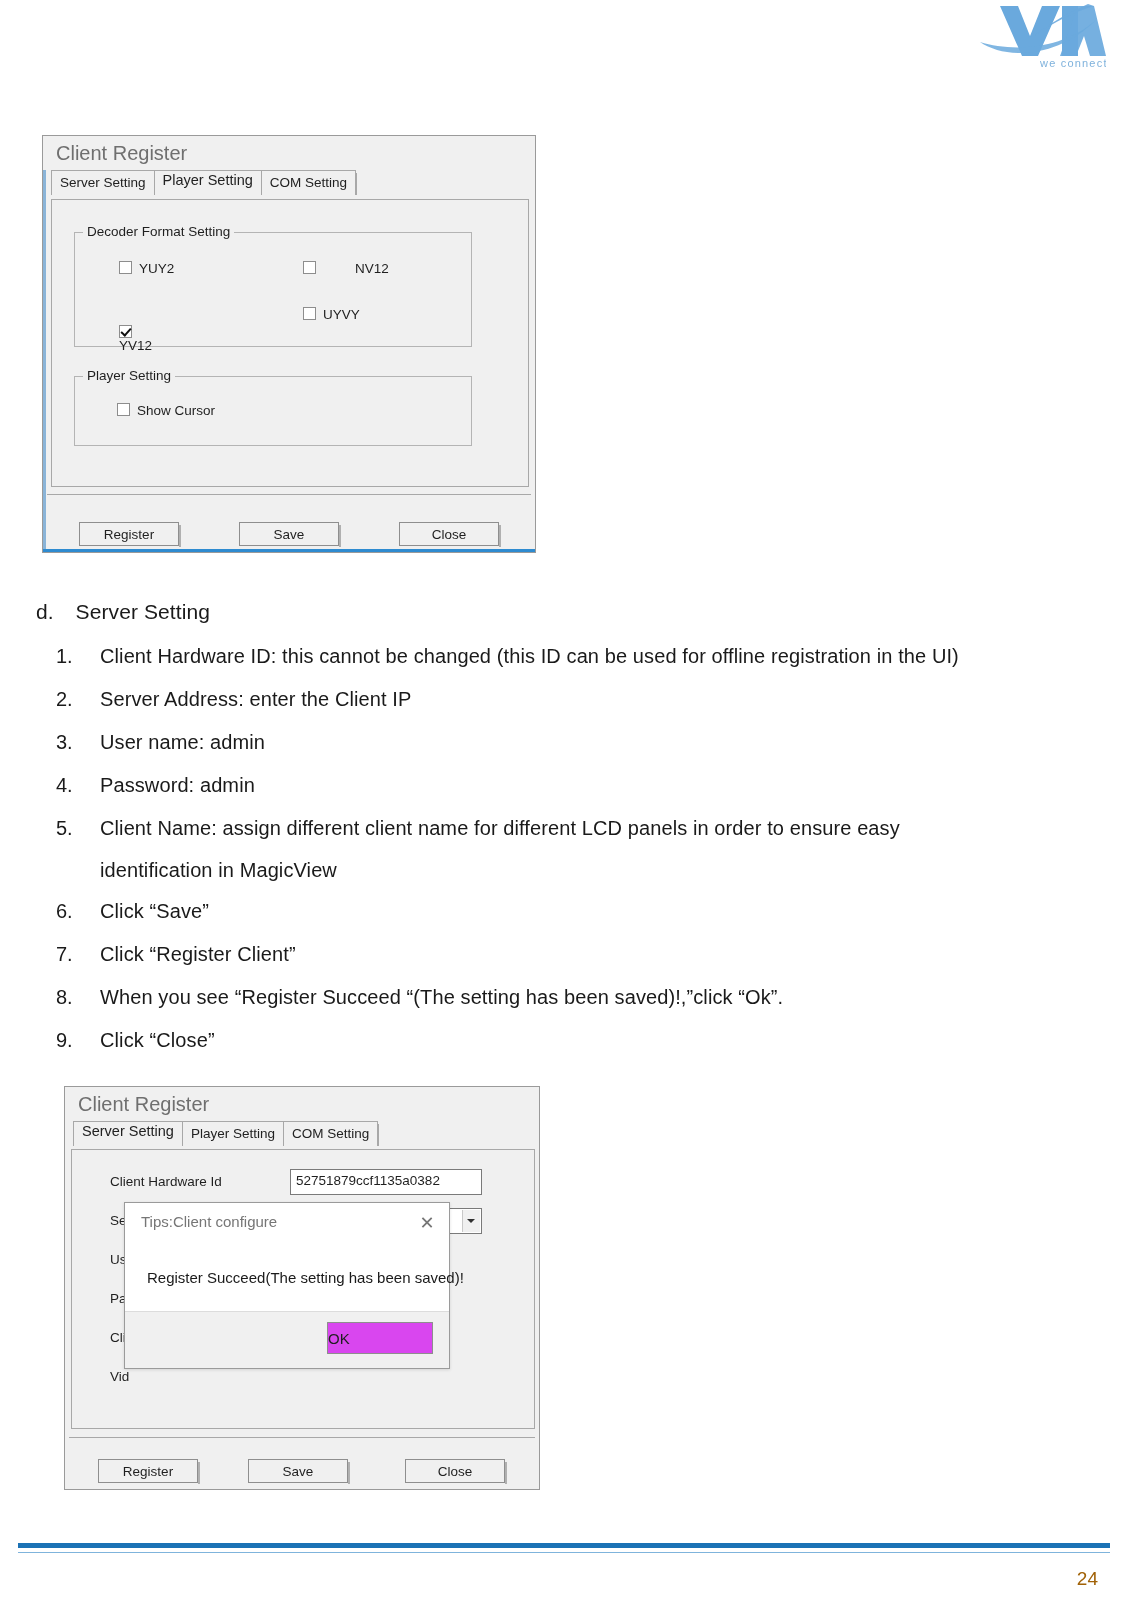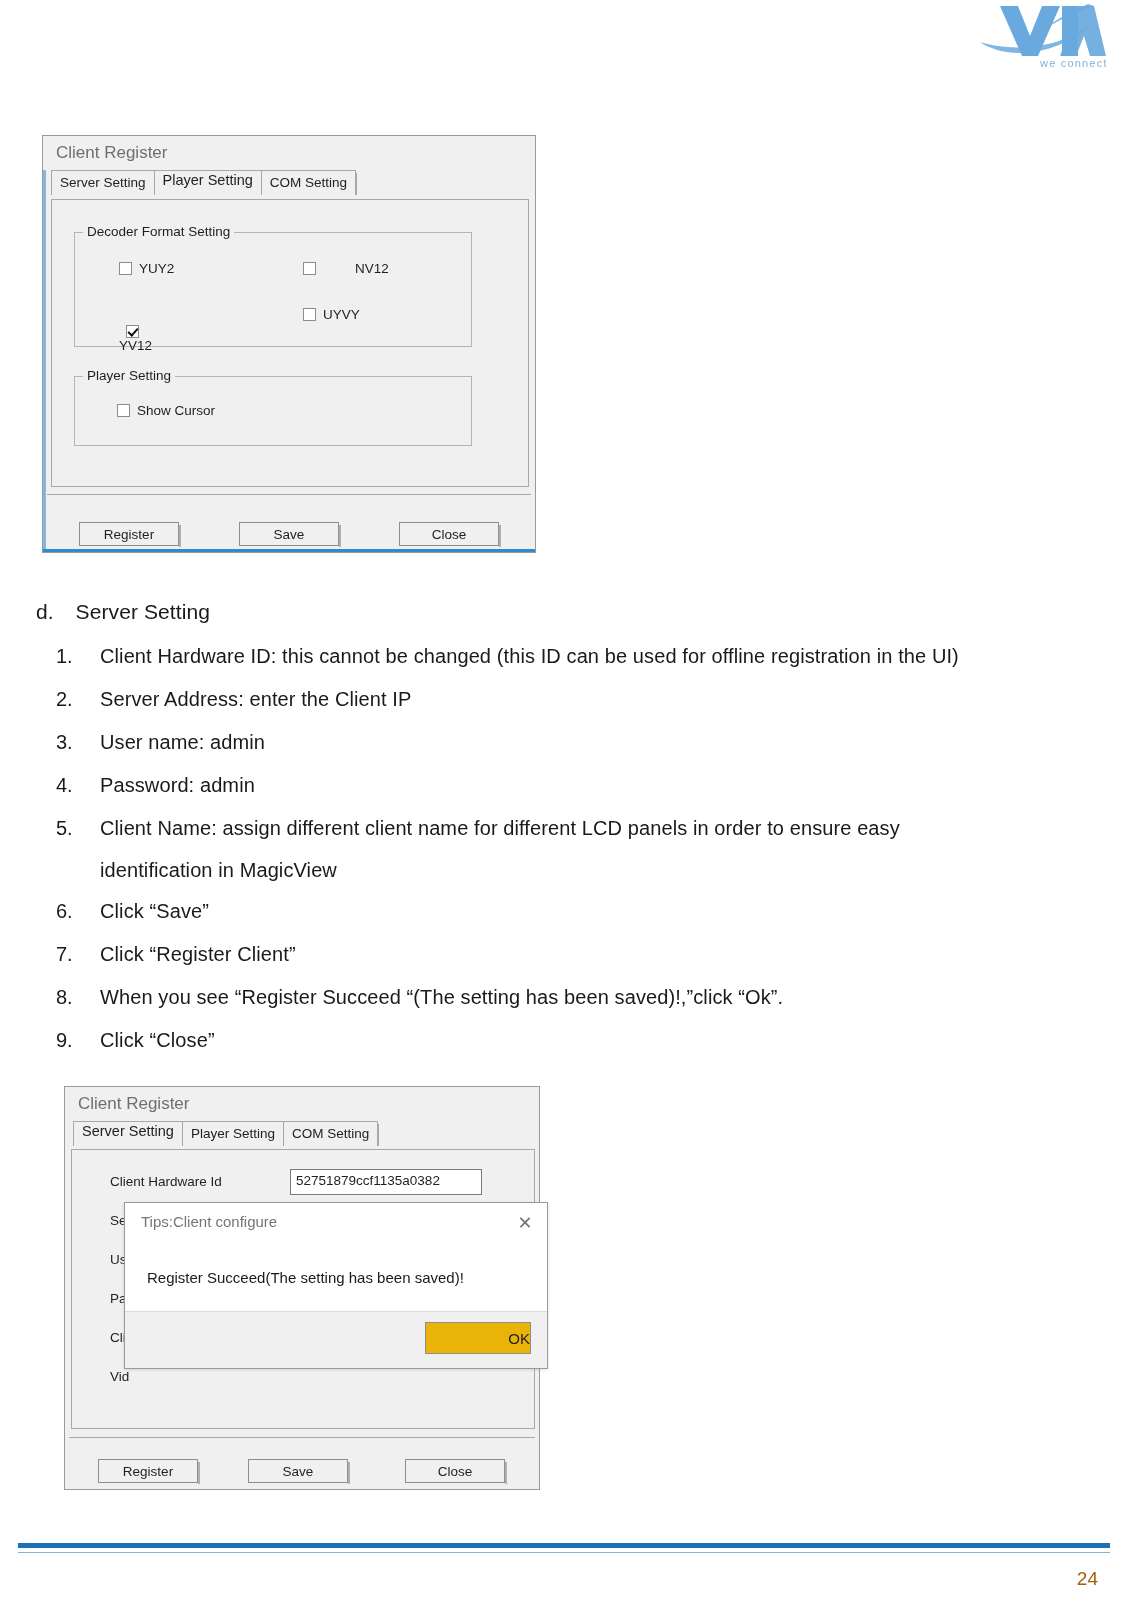--- a/index.html
+++ b/index.html
@@ -29,21 +29,21 @@
   .win-dialog {
     position: absolute;
     background: #f0f0f0;
     border: 1px solid #9a9a9a;
     box-sizing: border-box;
   }
   .win-titlebar {
     height: 34px;
     line-height: 34px;
     padding-left: 13px;
-    font-size: 17px;
+    font-size: 20px;
     color: #6f6f6f;
     font-family: "Liberation Sans", sans-serif;
     background: #f0f0f0;
     position: relative;
   }
   .win-left-accent {
     position: absolute;
     left: 0; top: 0; bottom: 0;
     width: 3px;
     background: #8ab4d8;
@@ -113,21 +113,21 @@
     padding: 0 4px;
     font-size: 13.5px;
     color: #1f1f1f;
     white-space: nowrap;
   }
 
   
   .chk-row {
     position: absolute;
     display: flex;
-    align-items: center;
+    align-items: flex-start;
     font-size: 13.5px;
     color: #1f1f1f;
     white-space: nowrap;
   }
   .chk-box {
     width: 13px;
     height: 13px;
     border: 1px solid #8d8d8d;
     background: #ffffff;
     box-sizing: border-box;
@@ -258,28 +258,28 @@
     height: 56px;
     background: #f0f0f0;
     border-top: 1px solid #dcdcdc;
   }
   .popup-ok {
     position: absolute;
     right: 16px;
     top: 10px;
     width: 106px;
     height: 32px;
-    background: #eab308;
+    background: #d946ef;
     border: 1px solid #8e8e8e;
     box-sizing: border-box;
     font-size: 15px;
     color: #1f1f1f;
     display: flex;
     align-items: center;
-    justify-content: flex-end;
+    justify-content: flex-start;
   }
 
   
   .doc-text {
     position: absolute;
     font-family: "Liberation Sans", sans-serif;
     color: #1a1a1a;
   }
   .doc-heading {
     font-size: 21px;
@@ -484,21 +484,21 @@
   <div class="win-btn" style="left:183px; top:372px; width:100px; height:24px;">
     <span>Save</span>
     <span class="btn-inner-shadow"></span>
   </div>
   <div class="win-btn" style="left:340px; top:372px; width:100px; height:24px;">
     <span>Close</span>
     <span class="btn-inner-shadow"></span>
   </div>
 </div>
 
-<div class="popup" style="left:124px; top:1202px; width:424px; height:167px;">
+<div class="popup" style="left:124px; top:1202px; width:326px; height:167px;">
   <div class="popup-title">
     <span>Tips:Client configure</span>
     <span class="popup-close">✕</span>
   </div>
   <div class="popup-msg">Register Succeed(The setting has been saved)!</div>
   <div class="popup-footer">
     <div class="popup-ok">
       <span>OK</span>
     </div>
   </div>

